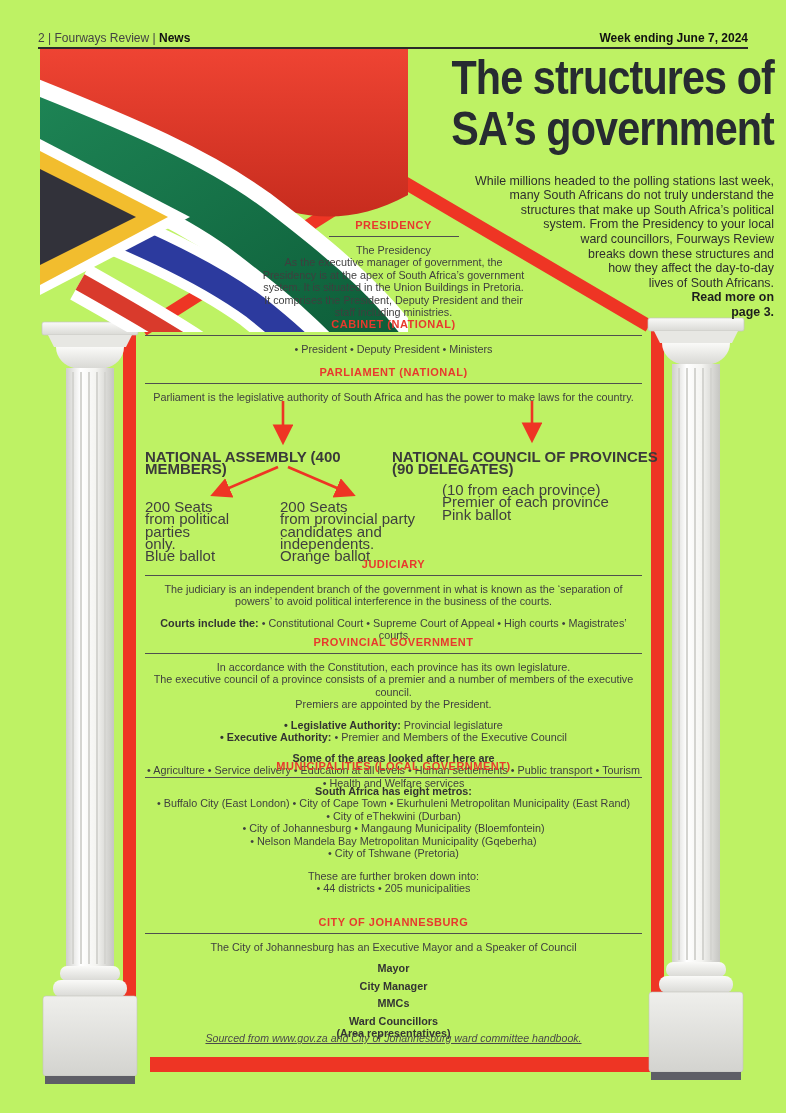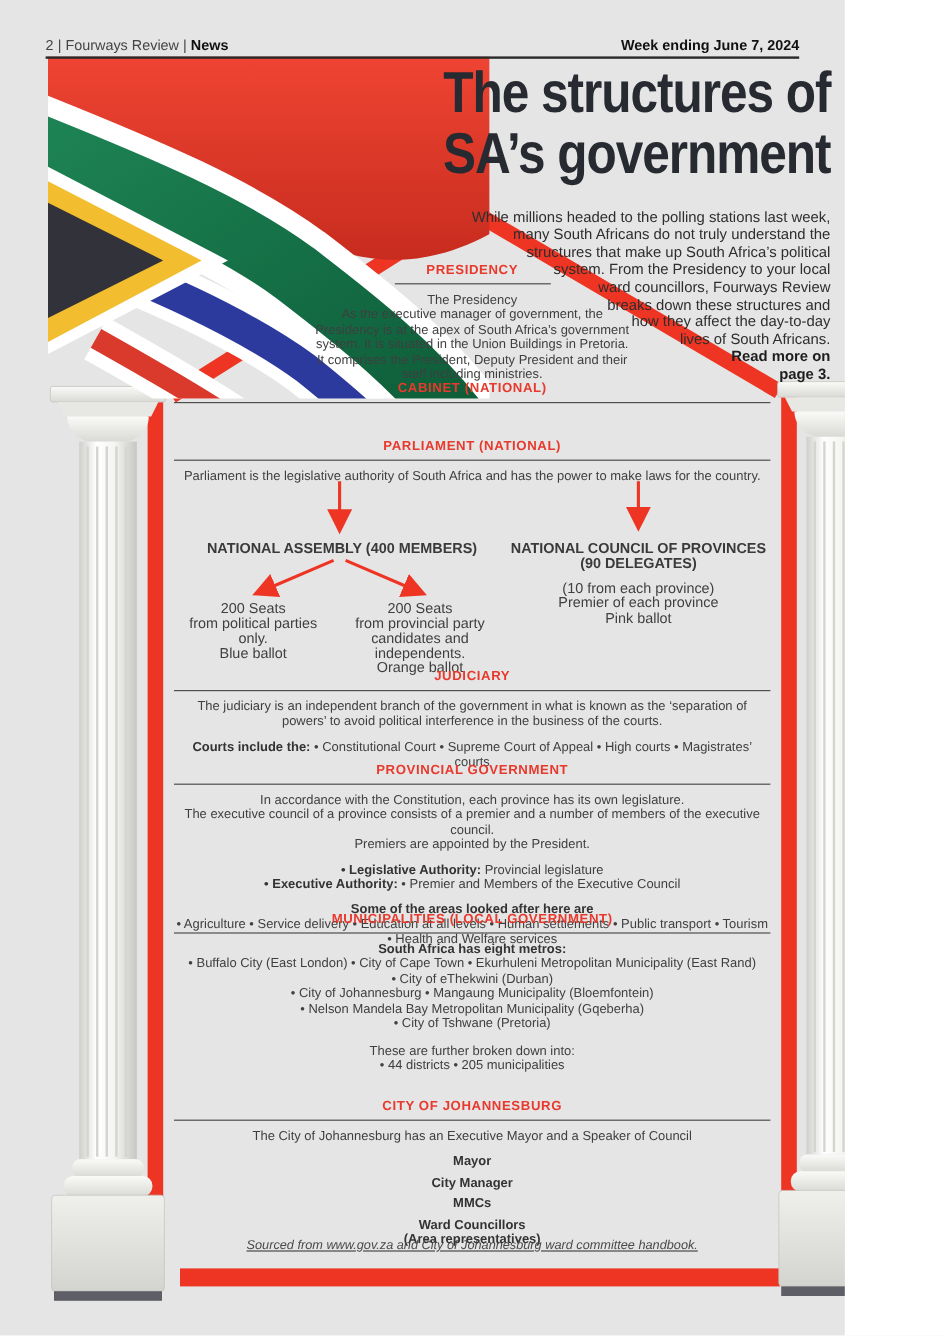--- a/index.html
+++ b/index.html
@@ -1,17 +1,17 @@
 <!DOCTYPE html>
 <html><head>
 <meta charset="utf-8">
 <style>
   html,body{margin:0;padding:0;background:#fff;}
   body{font-family:"Liberation Sans","DejaVu Sans",sans-serif;color:#3f3f3f;}
-  #page{position:relative;width:704px;height:1113px;background:#e5e5e5;overflow:hidden;}
+  #page{position:relative;width:786px;height:1113px;background:#bef264;overflow:hidden;}
 
   
   .hdr{position:absolute;left:38px;right:38px;top:31px;height:16px;font-size:12px;color:#444;z-index:6;}
   .hdr .left{position:absolute;left:0;top:0;}
   .hdr .left b{color:#111;}
   .hdr .right{position:absolute;right:0;top:0;font-weight:bold;color:#111;}
   .hdr-rule{position:absolute;left:38px;right:38px;top:47px;border-top:2px solid #2a2a2a;z-index:6;}
 
   
   .headline{position:absolute;top:52px;right:12px;width:400px;text-align:right;color:#272b31;
@@ -33,21 +33,21 @@
        font-size:10.8px;line-height:12.5px;}
   .sec-title{color:#e8392d;font-weight:bold;font-size:11px;letter-spacing:.5px;margin:0 0 4px 0;}
   .rule{border:0;border-top:1px solid #4f4f4f;margin:0 0 7px 0;}
   .rule.short{width:130px;margin:0 auto 7px auto;}
   .pre{white-space:pre-line;}
   .b{font-weight:bold;color:#333;} .gap8{margin-top:8px;} .gap9{margin-top:9px;} .gap10{margin-top:10px;}
   .presidency-body{width:262px;margin:0 auto;}
 
   
   .diagram{position:absolute;left:145px;top:400px;width:497px;height:156px;z-index:4;}
-  .diagram .lbl{position:absolute;font-size:12px;line-height:12.3px;text-align:center;white-space:pre-line;}
+  .diagram .lbl{position:absolute;font-size:15px;line-height:12.3px;white-space:pre-line;}
   .diagram .hd{font-weight:bold;color:#3a3a3a;}
   .arrows{position:absolute;left:0;top:0;}
 
   .source{position:absolute;left:145px;top:1032px;width:497px;text-align:center;
           font-size:10.6px;font-style:italic;color:#4a4a4a;z-index:4;text-decoration:underline;}
 </style>
 </head>
 <body>
 
 <div id="page">
@@ -157,20 +157,21 @@
 As the executive manager of government, the
 Presidency is at the apex of South Africa’s government
 system. It is situated in the Union Buildings in Pretoria.
 It comprises the President, Deputy President and their
 staff including ministries.</div>
   </div>
 
   <div class="sec" style="top:318px">
     <div class="sec-title">CABINET (NATIONAL)</div>
     <hr class="rule">
+    <div>• President • Deputy President • Ministers</div>
   </div>
 
   <div class="sec" style="top:366px">
     <div class="sec-title">PARLIAMENT (NATIONAL)</div>
     <hr class="rule">
     <div>Parliament is the legislative authority of South Africa and has the power to make laws for the country.</div>
   </div>
 
   <div class="diagram">
     <svg class="arrows" width="497" height="110">

